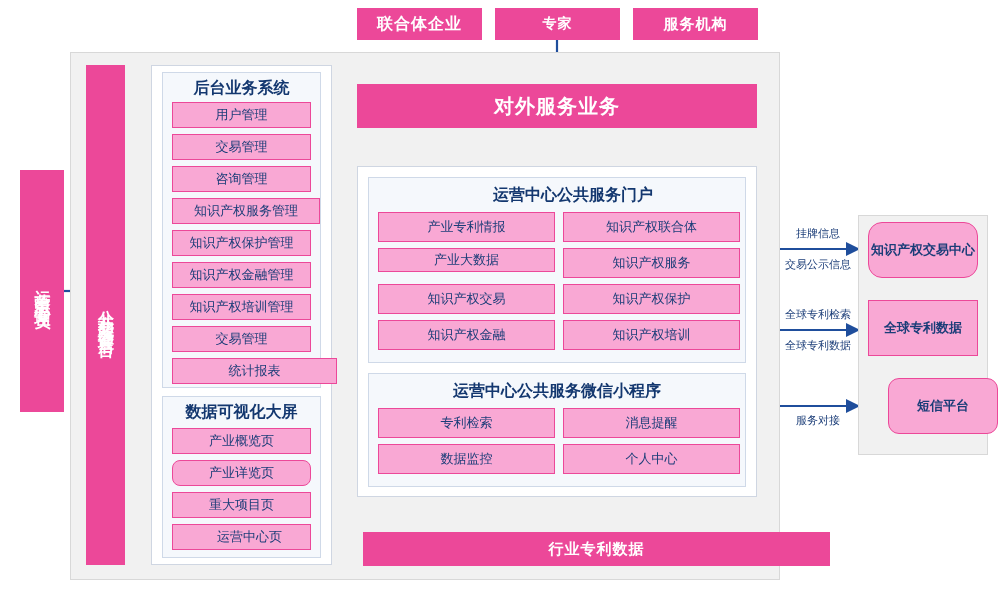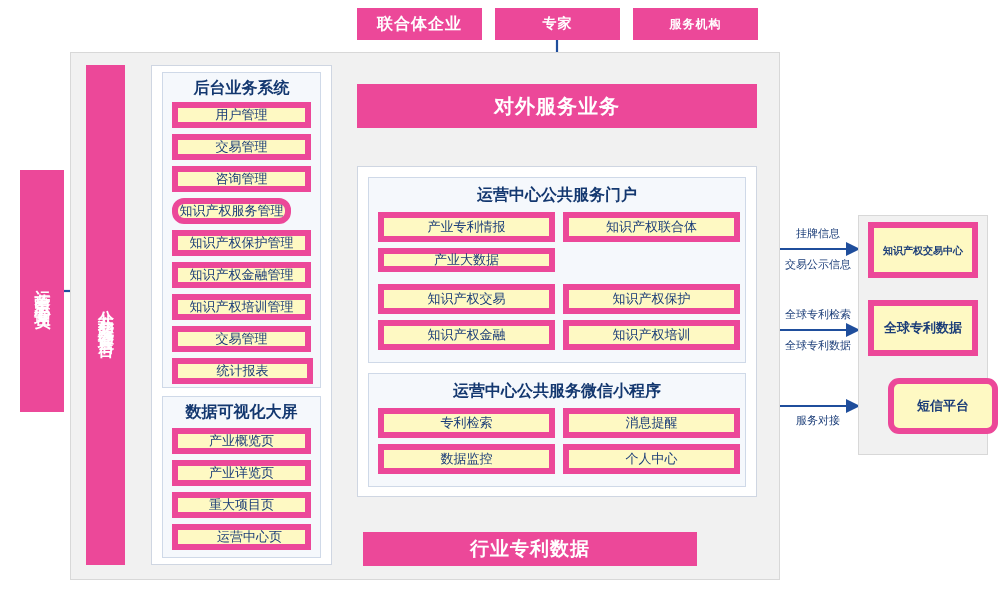--- a/index.html
+++ b/index.html
@@ -38,22 +38,22 @@
   }
   .panel-white {
     background: #ffffff;
     border: 1px solid #cfd6e2;
   }
   .panel-light {
     background: #f5f8fc;
     border: 1px solid #cfd9e8;
   }
   .leaf {
-    background: #fef9c3;
-    border: 6px solid #ec4899;
+    background: #f9a8d4;
+    border: 1px solid #ec4899;
     color: #1b3d78;
     display: flex;
     align-items: center;
     justify-content: center;
     text-align: center;
     font-size: 13px;
   }
   .section-title {
     color: #13376f;
     font-weight: bold;
@@ -120,21 +120,21 @@
       <line x1="778" y1="406" x2="858" y2="406" marker-start="url(#ah)" marker-end="url(#ah)"></line>
     </g>
   </svg>
 
   <div class="abs dark-box" style="left:357px; top:8px; width:125px; height:32px; font-size:16px;">
     <span>联合体企业</span>
   </div>
   <div class="abs dark-box" style="left:495px; top:8px; width:125px; height:32px; font-size:14px;">
     <span>专家</span>
   </div>
-  <div class="abs dark-box" style="left:633px; top:8px; width:125px; height:32px; font-size:12px;">
+  <div class="abs dark-box" style="left:633px; top:8px; width:125px; height:32px; font-size:15px;">
     <span>服务机构</span>
   </div>
 
   <div class="abs" style="left:483px; top:55px; width:70px; height:18px; color:#13376f; font-size:13px; font-weight:bold; text-align:right;">互联网</div>
 
   <div class="abs outer-gray" style="left:70px; top:52px; width:710px; height:528px;"></div>
 
   <div class="abs dark-box vert-label" style="left:20px; top:170px; width:44px; height:242px; font-size:16px;">
     <span>运营中心管理员</span>
   </div>
@@ -149,70 +149,73 @@
   <div class="abs section-title" style="left:162px; top:74px; width:159px; height:28px;">后台业务系统</div>
   <div class="abs leaf" style="left:172px; top:102px; width:139px; height:26px;">
       <span>用户管理</span>
     </div>
   <div class="abs leaf" style="left:172px; top:134px; width:139px; height:26px;">
       <span>交易管理</span>
     </div>
   <div class="abs leaf" style="left:172px; top:166px; width:139px; height:26px;">
       <span>咨询管理</span>
     </div>
-  <div class="abs leaf" style="left:172px; top:198px; width:119px; height:26px;border-radius:12px;">
+  <div class="abs leaf" style="left:172px; top:198px; width:148px; height:26px;">
       <span>知识产权服务管理</span>
     </div>
   <div class="abs leaf" style="left:172px; top:230px; width:139px; height:26px;">
       <span>知识产权保护管理</span>
     </div>
   <div class="abs leaf" style="left:172px; top:262px; width:139px; height:26px;">
       <span>知识产权金融管理</span>
     </div>
   <div class="abs leaf" style="left:172px; top:294px; width:139px; height:26px;">
       <span>知识产权培训管理</span>
     </div>
   <div class="abs leaf" style="left:172px; top:326px; width:139px; height:26px;">
       <span>交易管理</span>
     </div>
-  <div class="abs leaf" style="left:172px; top:358px; width:141px; height:26px;">
+  <div class="abs leaf" style="left:172px; top:358px; width:165px; height:26px;">
       <span>统计报表</span>
     </div>
 
   <div class="abs panel-light" style="left:162px; top:396px; width:159px; height:162px;"></div>
   <div class="abs section-title" style="left:162px; top:398px; width:159px; height:28px;">数据可视化大屏</div>
   <div class="abs leaf" style="left:172px; top:428px; width:139px; height:26px;">
       <span>产业概览页</span>
     </div>
-  <div class="abs leaf" style="left:172px; top:460px; width:139px; height:26px;">
+  <div class="abs leaf" style="left:172px; top:460px; width:139px; height:26px;border-radius:8px;">
       <span>产业详览页</span>
     </div>
   <div class="abs leaf" style="left:172px; top:492px; width:139px; height:26px;">
       <span>重大项目页</span>
     </div>
   <div class="abs leaf" style="left:172px; top:524px; width:139px; height:26px;padding-left:16px;">
       <span>运营中心页</span>
     </div>
 
   <div class="abs dark-box" style="left:357px; top:84px; width:400px; height:44px; font-size:20px;">
     <span>对外服务业务</span>
   </div>
 
   <div class="abs panel-white" style="left:357px; top:166px; width:400px; height:331px;"></div>
 
   <div class="abs panel-light" style="left:368px; top:177px; width:378px; height:186px;"></div>
-  <div class="abs section-title" style="left:368px; top:180px; width:378px; height:30px;">运营中心公共服务门户</div>
+  <div class="abs section-title" style="left:384px; top:180px; width:378px; height:30px;">运营中心公共服务门户</div>
   <div class="abs leaf" style="left:378px; top:212px; width:177px; height:30px;">
       <span>产业专利情报</span>
     </div>
   <div class="abs leaf" style="left:563px; top:212px; width:177px; height:30px;">
       <span>知识产权联合体</span>
     </div>
   <div class="abs leaf" style="left:378px; top:248px; width:177px; height:24px;">
       <span>产业大数据</span>
+    </div>
+  <div class="abs leaf" style="left:563px; top:248px; width:177px; height:30px;">
+      <span>知识产权服务</span>
     </div>
   <div class="abs leaf" style="left:378px; top:284px; width:177px; height:30px;">
       <span>知识产权交易</span>
     </div>
   <div class="abs leaf" style="left:563px; top:284px; width:177px; height:30px;">
       <span>知识产权保护</span>
     </div>
   <div class="abs leaf" style="left:378px; top:320px; width:177px; height:30px;">
       <span>知识产权金融</span>
     </div>
@@ -228,28 +231,28 @@
   <div class="abs leaf" style="left:563px; top:408px; width:177px; height:30px;">
       <span>消息提醒</span>
     </div>
   <div class="abs leaf" style="left:378px; top:444px; width:177px; height:30px;">
       <span>数据监控</span>
     </div>
   <div class="abs leaf" style="left:563px; top:444px; width:177px; height:30px;">
       <span>个人中心</span>
     </div>
 
-  <div class="abs dark-box" style="left:363px; top:532px; width:334px; height:34px; font-size:19px;">
+  <div class="abs dark-box" style="left:363px; top:532px; width:467px; height:34px; font-size:15px;">
     <span>行业专利数据</span>
   </div>
 
 
   <div class="abs" style="left:858px; top:215px; width:130px; height:240px; background:#f1f1f1; border:1px solid #d8d8d8;"></div>
 
-  <div class="abs leaf" style="left:868px; top:222px; width:110px; height:56px; font-weight:bold; font-size:10px; line-height:1.3;">
+  <div class="abs leaf" style="left:868px; top:222px; width:110px; height:56px; font-weight:bold; font-size:13px; line-height:1.3;border-radius:14px;">
     <span>知识产权交易中心</span>
   </div>
   <div class="abs leaf" style="left:868px; top:300px; width:110px; height:56px; font-weight:bold; font-size:13px; line-height:1.3;">
     <span>全球专利数据</span>
   </div>
   <div class="abs leaf" style="left:888px; top:378px; width:110px; height:56px; font-weight:bold; font-size:13px; line-height:1.3;border-radius:11px;">
     <span>短信平台</span>
   </div>
 
   <div class="abs arrow-label" style="left:780px; top:226px; width:76px;">挂牌信息</div>

